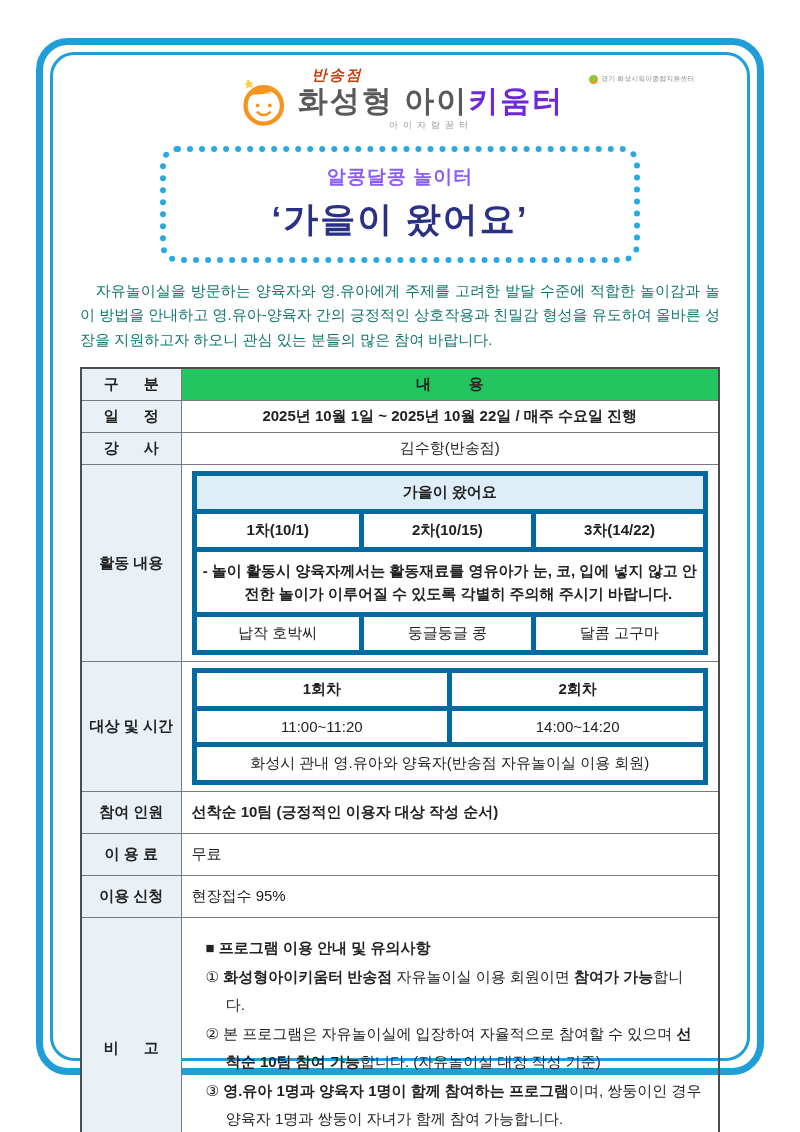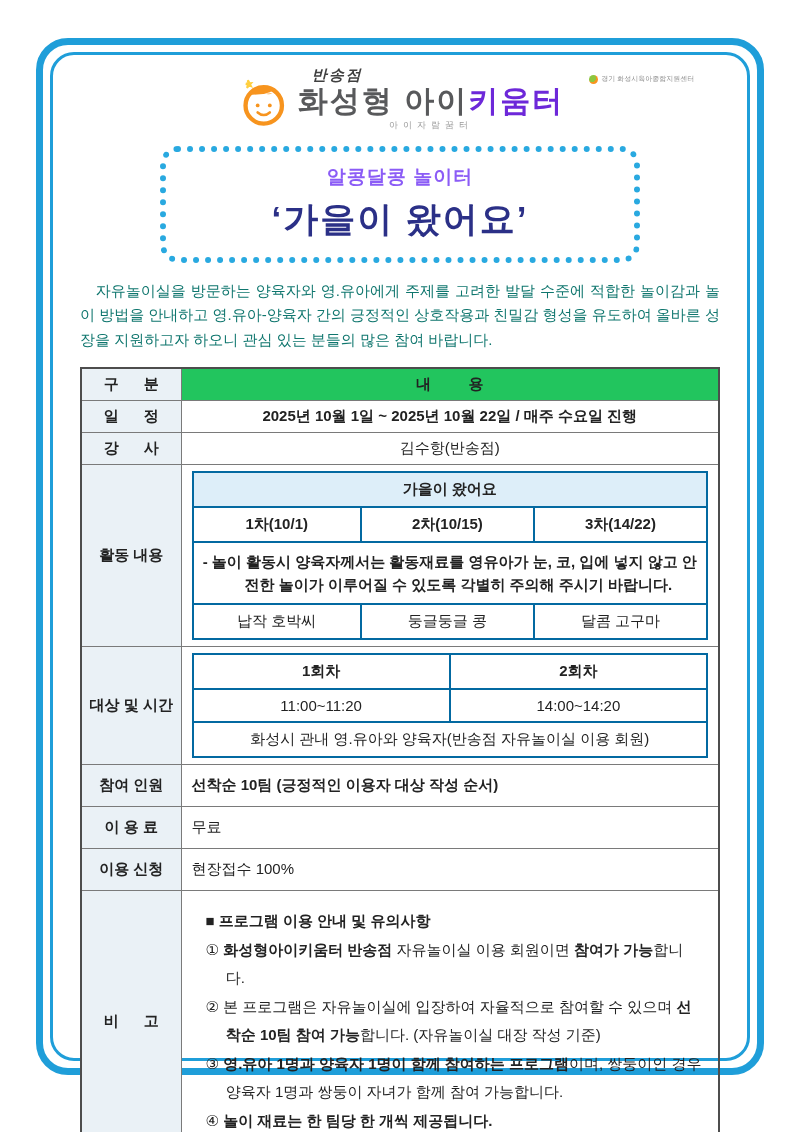--- a/index.html
+++ b/index.html
@@ -12,21 +12,21 @@
   .frame-inner { position:absolute; left:50px; top:52px; right:50px; bottom:71px;
     border:3px solid #1f9ed9; border-radius:24px; }
 
   .content { position:relative; width:640px; margin:0 auto; padding-top:66px; }
 
   
   .logo-wrap { position:relative; width:fit-content; margin:0 auto 14px auto; }
   .logo-row { display:flex; align-items:center; gap:10px; }
   .logo-face { width:52px; height:52px; margin-top:6px; }
   .logo-texts { text-align:left; position:relative; }
-  .logo-branch { color:#404040; font-weight:700; font-size:15px; font-style:italic; margin-left:14px; letter-spacing:2px; }
+  .logo-branch { color:#c2410c; font-weight:700; font-size:15px; font-style:italic; margin-left:14px; letter-spacing:2px; }
   .logo-main { font-size:30px; font-weight:700; letter-spacing:2px; line-height:1.05; }
   .logo-main .g { color:#58595b; }
   .logo-main .o { color:#6d28d9; }
   .logo-sub { font-size:9px; color:#9b9b9b; letter-spacing:5px; text-align:center; margin-top:2px; }
   .logo-mini { position:absolute; right:-130px; top:8px; font-size:7px; color:#8f8f8f; white-space:nowrap; display:flex; align-items:center; gap:3px; }
   .mini-mark { width:9px; height:9px; border-radius:50%; background:radial-gradient(circle at 35% 35%, #8dc63f 0 45%, #f7941e 46% 100%); display:inline-block; }
 
   
   .title-box { width:480px; margin:6px auto 16px auto; border:6px dotted #29a9e0; border-radius:18px;
     padding:12px 10px 14px 10px; text-align:center; background:#fff; }
@@ -39,21 +39,21 @@
   
   table.main { width:640px; border-collapse:collapse; border:2px solid #4d4d4d; table-layout:fixed; }
   table.main > tbody > tr > td { border:1px solid #7a7a7a; font-size:15px; color:#222; vertical-align:middle; }
   td.lbl { width:100px; background:#eaf1f6; text-align:center; font-weight:700; white-space:pre; }
   td.val { padding:6px 10px; }
   .center { text-align:center; }
   .bold { font-weight:700; }
 
   
   table.inner { width:100%; border-collapse:collapse; border:2px solid #2aa7e0; background:#fff; }
-  table.inner td { border:2px solid #0369a1; font-size:15px; text-align:center; padding:7px 6px; color:#222; }
+  table.inner td { border:5px solid #0369a1; font-size:15px; text-align:center; padding:7px 6px; color:#222; }
   td.theme { background:#ddeef9; font-weight:700; }
   tr.dotted-sep > td { border-bottom:1px dotted #2aa7e0; }
   td.note-cell { text-align:left; padding:8px 10px; font-weight:600; line-height:1.55; }
   .hang { padding-left:1.15em; text-indent:-1.15em; display:block; }
 
   
   .remarks { padding:10px 6px 10px 14px; line-height:1.9; font-size:15px; }
   .remarks-heading { font-weight:700; }
   .remark-line { padding-left:1.35em; text-indent:-1.35em; }
 </style>
@@ -168,21 +168,21 @@
           <td class="val bold">선착순 10팀 (긍정적인 이용자 대상 작성 순서)</td>
         </tr>
 
         <tr style="height:42px">
           <td class="lbl">이 용 료</td>
           <td class="val">무료</td>
         </tr>
 
         <tr style="height:42px">
           <td class="lbl">이용 신청</td>
-          <td class="val">현장접수 100%</td>
+          <td class="val">현장접수 95%</td>
         </tr>
 
         <tr style="height:168px">
           <td class="lbl">비      고</td>
           <td class="val">
             <div class="remarks">
               <div class="remarks-heading">■ 프로그램 이용 안내 및 유의사항</div>
               <div class="remark-line"><span>① </span><span style="font-weight: 700;">화성형아이키움터 반송점</span><span> 자유놀이실 이용 회원이면 </span><span style="font-weight: 700;">참여가 가능</span><span>합니다.</span></div>
               <div class="remark-line"><span>② 본 프로그램은 자유놀이실에 입장하여 자율적으로 참여할 수 있으며 </span><span style="font-weight: 700;">선착순 10팀 참여 가능</span><span>합니다. (자유놀이실 대장 작성 기준)</span></div>
               <div class="remark-line"><span>③ </span><span style="font-weight: 700;">영.유아 1명과 양육자 1명이 함께 참여하는 프로그램</span><span>이며, 쌍둥이인 경우 양육자 1명과 쌍둥이 자녀가 함께 참여 가능합니다.</span></div>

